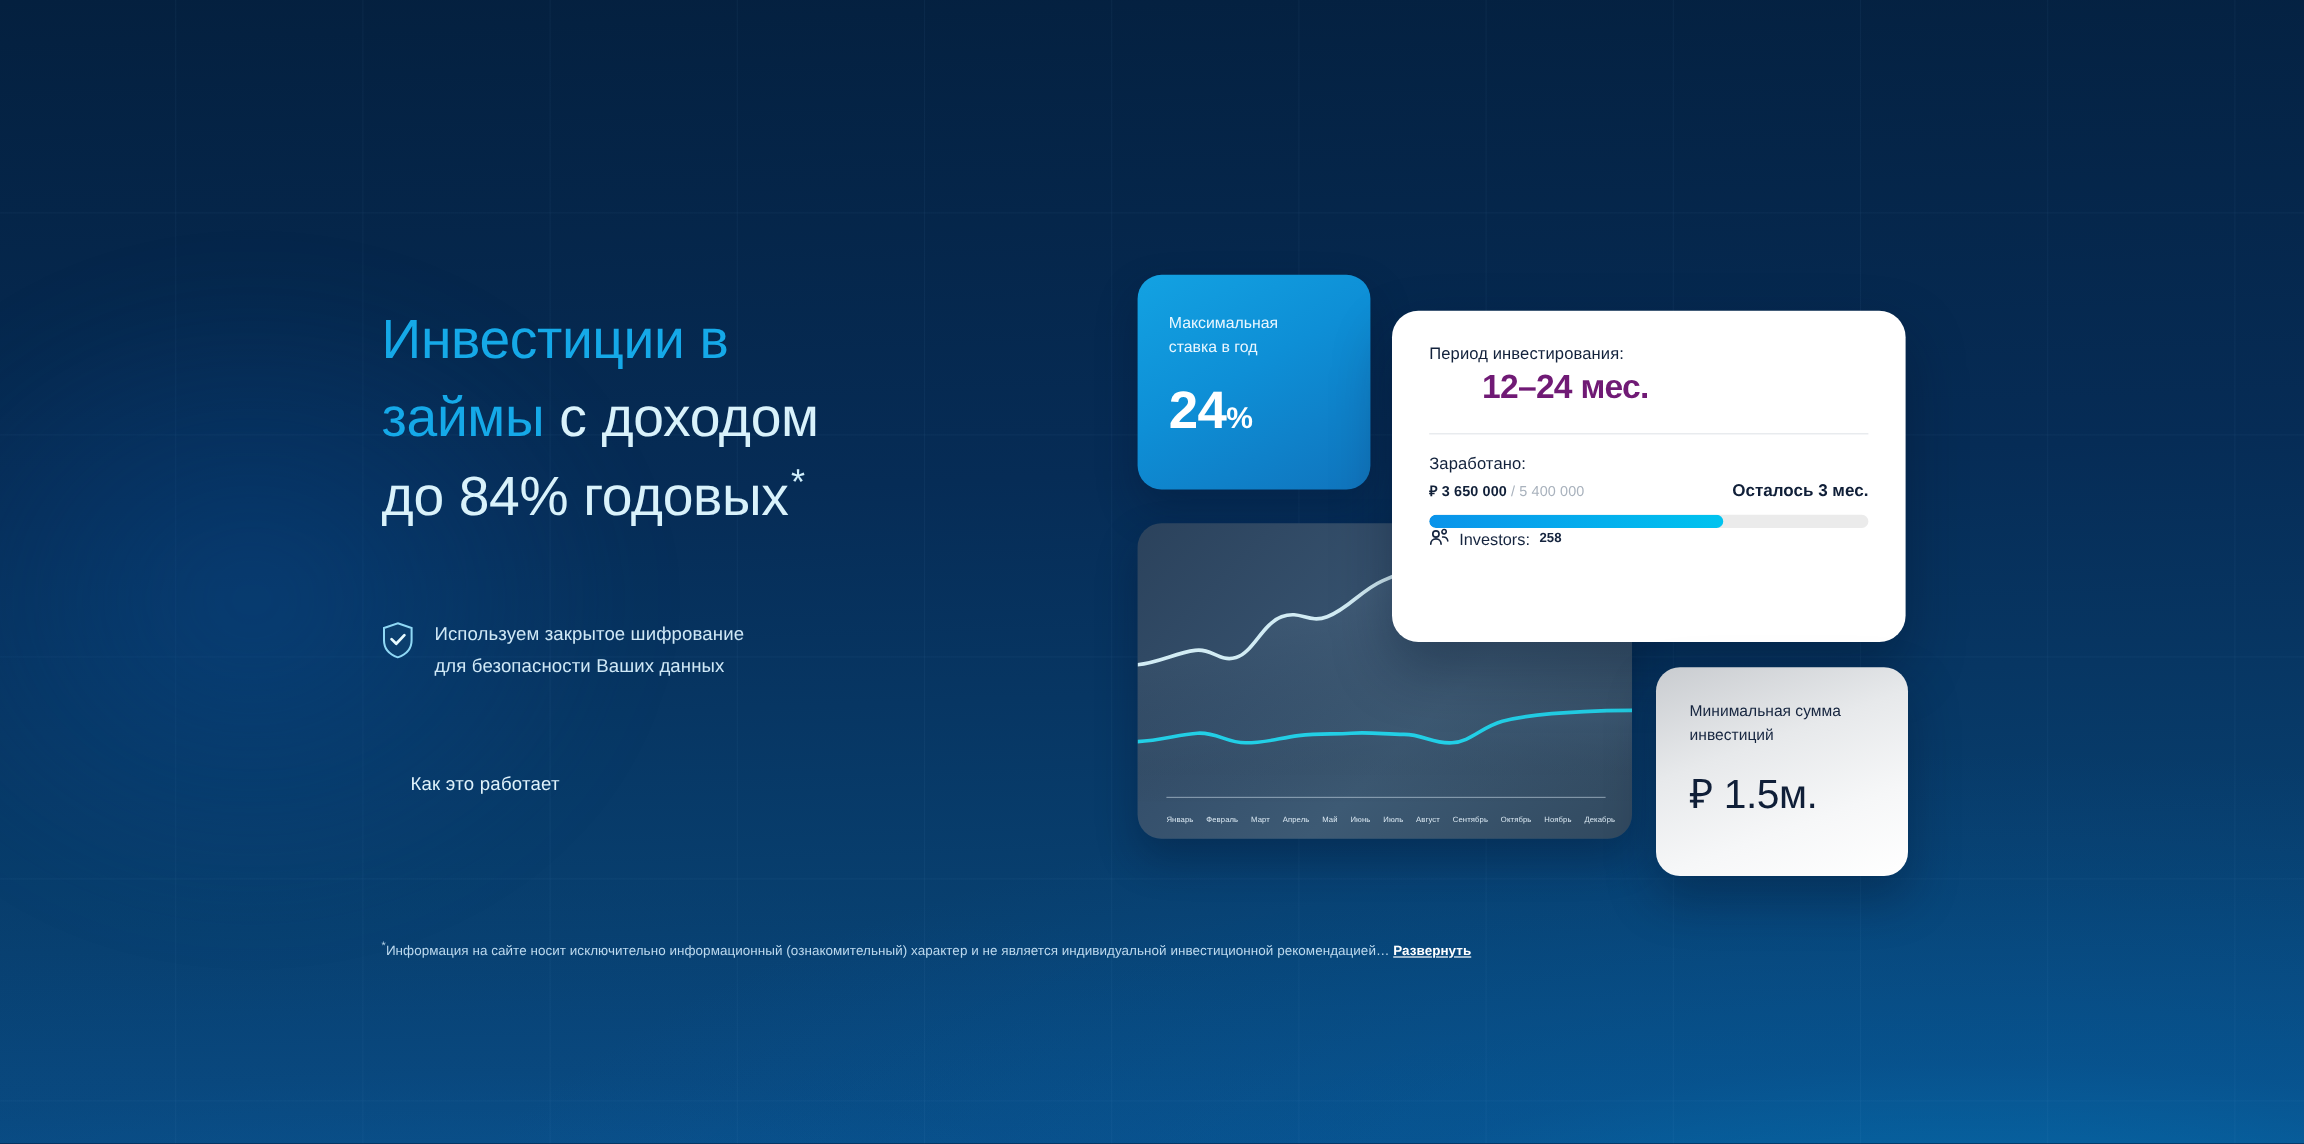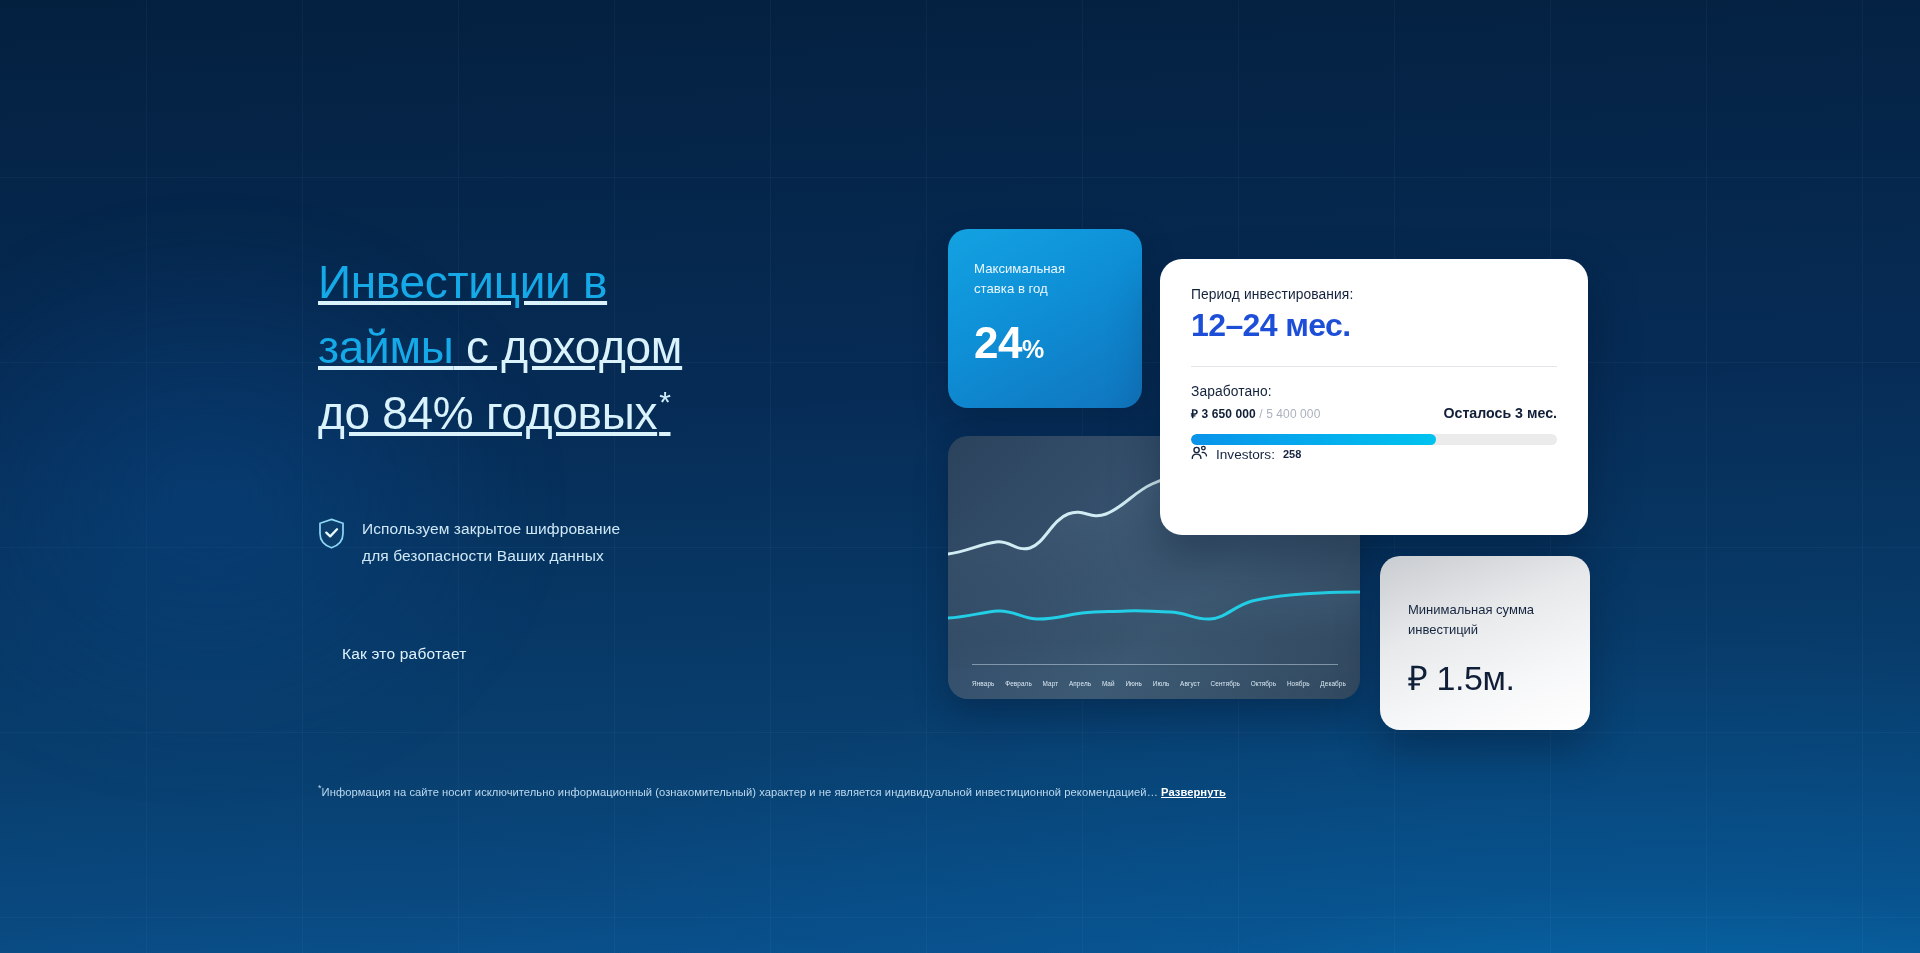--- a/index.html
+++ b/index.html
@@ -29,21 +29,21 @@
   .glow-left {
     position:absolute; left:-240px; top:120px; width:900px; height:760px;
     background:radial-gradient(closest-side, rgba(9,80,150,0.38), rgba(0,0,0,0) 72%);
     filter:blur(30px);
   }
 
   
   .hero { position:absolute; left:318px; top:250px; width:520px; }
   .headline {
     font-size:46px; line-height:1.42; font-weight:400;
-    letter-spacing:-0.3px; color:#d9f2fb; white-space:nowrap;text-decoration:underline;
+    letter-spacing:-0.3px; color:#d9f2fb; white-space:nowrap;
   }
   .headline .accent { color:#15a9e8; }
   .headline .ln { display:block; }
   .star {
     color:#cfeefb; font-size:30px; vertical-align:super; line-height:0;
     margin-left:2px;
   }
 
   .secure { position:absolute; left:318px; top:516px; display:flex; gap:17px; align-items:flex-start; }
   .shield { width:27px; height:31px; flex:0 0 auto; margin-top:2px; }
@@ -92,37 +92,37 @@
   }
   .months span { font-size:6.4px; color:#dbe9f3; letter-spacing:.1px; }
 
   .card-white {
     left:1160px; top:259px; width:428px; height:276px;
     border-radius:22px; background:#ffffff;
     box-shadow:0 22px 48px rgba(0,18,40,0.36);
     padding:28px 31px 0 31px;
   }
   .wc-label { font-size:13.8px; color:#13223c; letter-spacing:.1px; }
-  .wc-big { margin-top:5px; font-size:32px; color:#1d4ed8; letter-spacing:-.6px; font-weight:bold; }
+  .wc-big { margin-top:5px; font-size:28px; color:#701a75; letter-spacing:-.6px; font-weight:bold;margin-left:44px; }
   .wc-divider { margin:22px 0 17px 0; height:1px; background:#e3e6ea; }
   .wc-row { display:flex; justify-content:space-between; align-items:baseline; margin-top:6px; }
   .wc-amount { font-size:12px; color:#101f38; font-weight:bold; letter-spacing:.1px; }
   .wc-amount .muted { color:#a9b2bd; font-weight:normal; }
   .wc-remain { font-size:14.2px; color:#101f38; font-weight:bold; }
   .bar { margin-top:12px; height:11px; border-radius:6px; background:#ebebeb; overflow:hidden; }
   .bar-fill { height:100%; border-radius:6px; background:linear-gradient(90deg,#0a93ea 0%, #00c3ef 100%); }
   .wc-inv { display:flex; align-items:center; gap:8px; font-size:13.6px; color:#16253f; }
   .wc-inv b { font-size:11px; }
 
   .card-min {
     left:1380px; top:556px; width:210px; height:174px;
     border-radius:20px;
     background:linear-gradient(160deg, #c9ccd0 0%, #e7e9eb 38%, #f6f7f8 70%, #ffffff 100%);
     box-shadow:0 18px 40px rgba(0,18,40,0.34);
-    padding:44px 0 0 28px;
+    padding:27px 0 0 28px;
   }
   .card-min .lbl { font-size:13px; line-height:1.56; color:#16253f; }
   .card-min .big { margin-top:13px; font-size:34px; color:#101f38; letter-spacing:-.4px; }
 </style>
 </head>
 <body>
 
 <div class="bg"></div>
 <div class="grid"></div>
 <div class="glow-left"></div>

